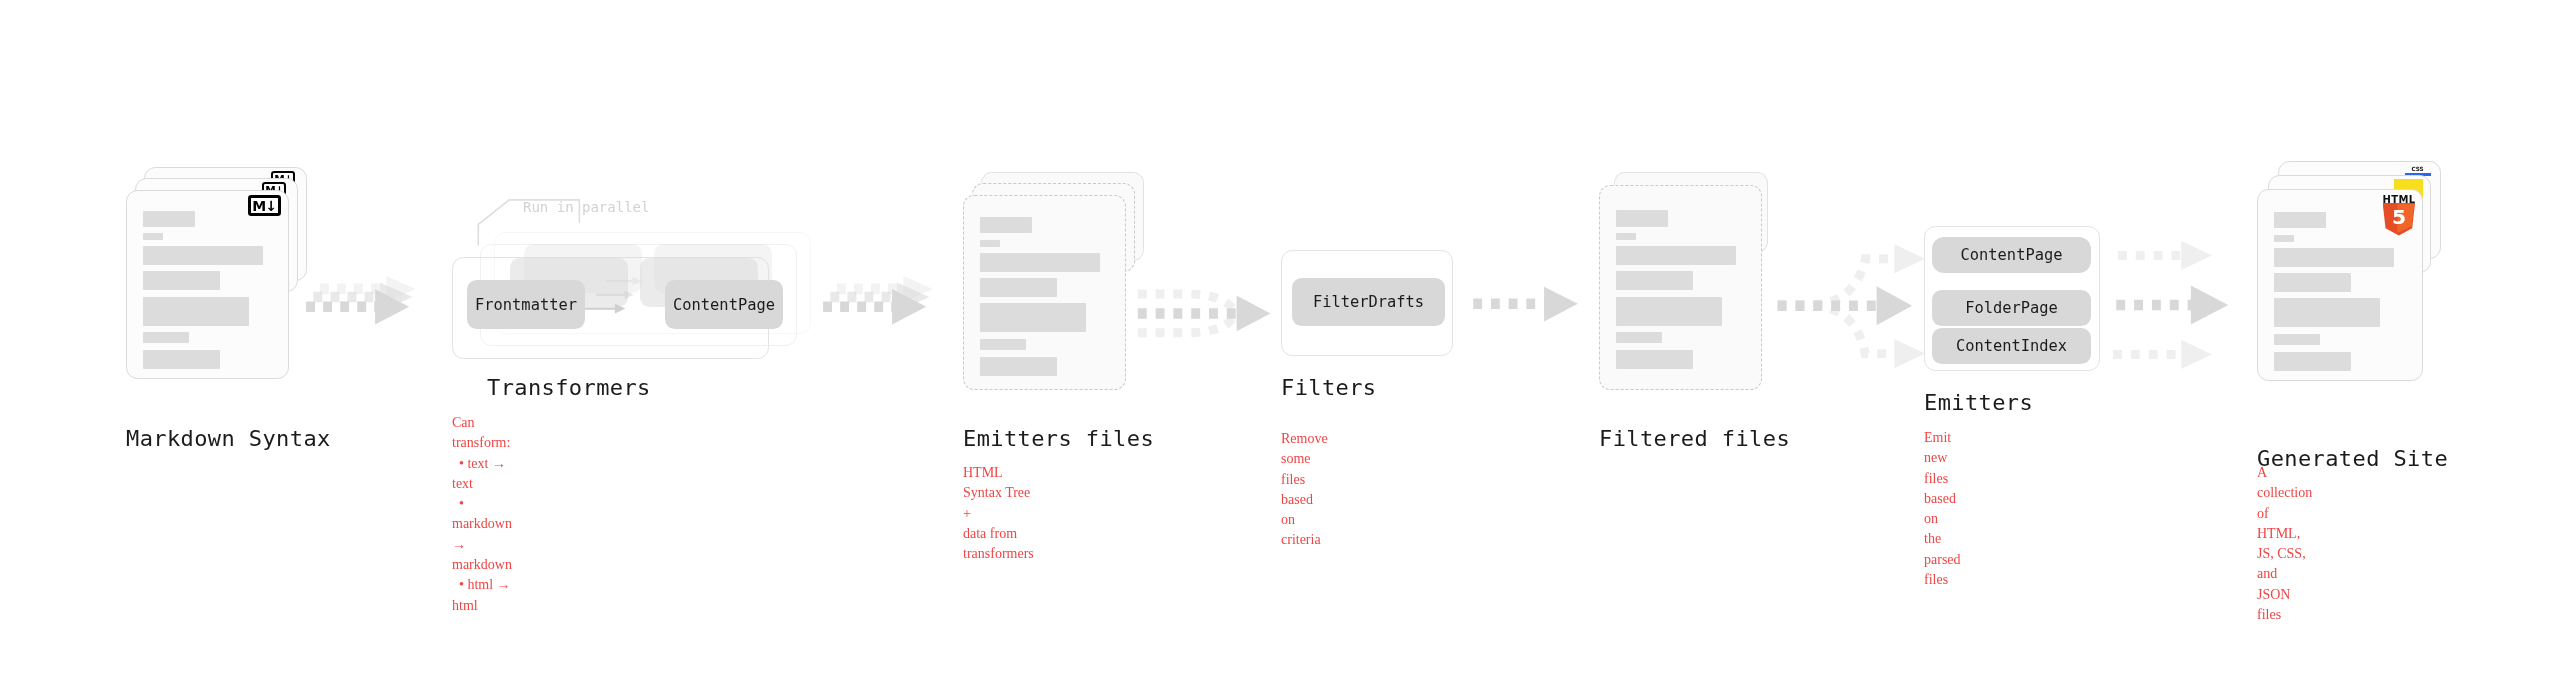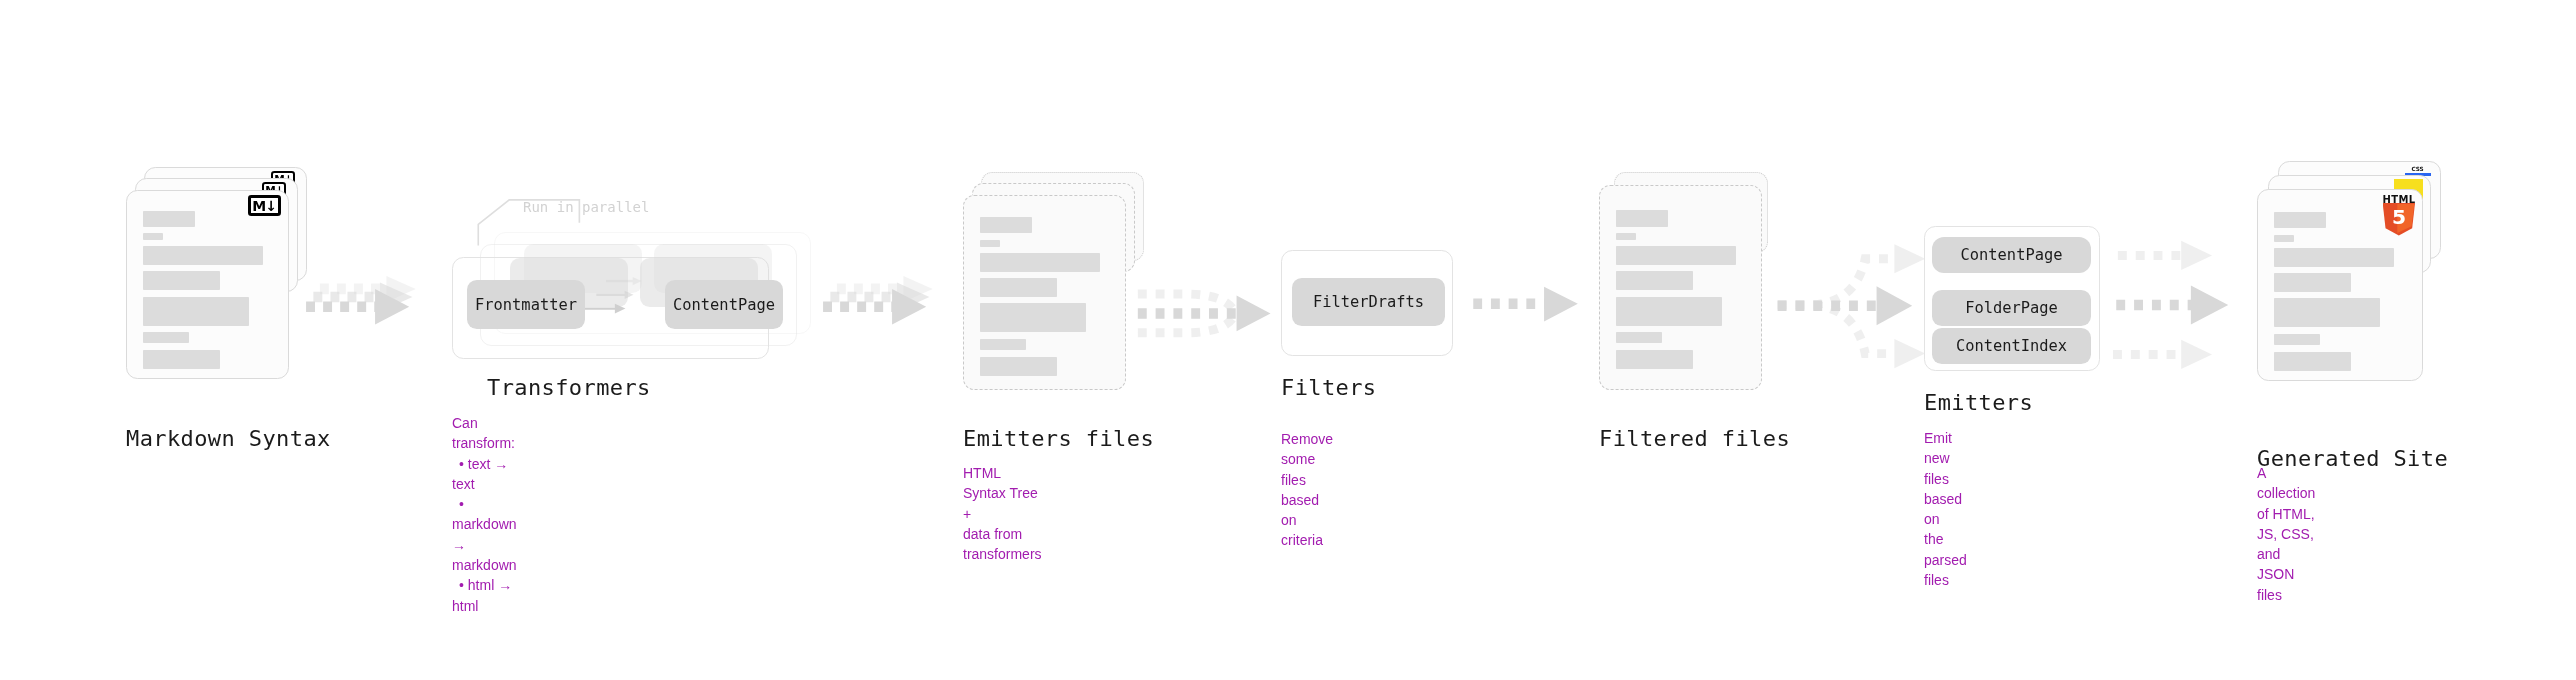--- a/index.html
+++ b/index.html
@@ -11,22 +11,22 @@
   }
   #stage{position:relative;width:2576px;height:681px;}
 
   
   .node{position:absolute;}
   .title{
     font-family:"DejaVu Sans Mono","Liberation Mono",monospace;
     font-size:22px;letter-spacing:0.4px;color:#1b1b1b;white-space:nowrap;
   }
   .desc{
-    font-family:Liberation Sans, sans-serif;
-    font-size:14px;line-height:1.45;color:#a21caf;white-space:pre-line;
+    font-family:Liberation Serif, serif;
+    font-size:14px;line-height:1.45;color:#ef4444;white-space:pre-line;
   }
 
   
   .docstack{position:absolute;}
   .sheet{
     position:absolute;
     background:#fcfcfc;
     border:1.2px solid #dadada;
     border-radius:11.4px;
     box-sizing:border-box;

